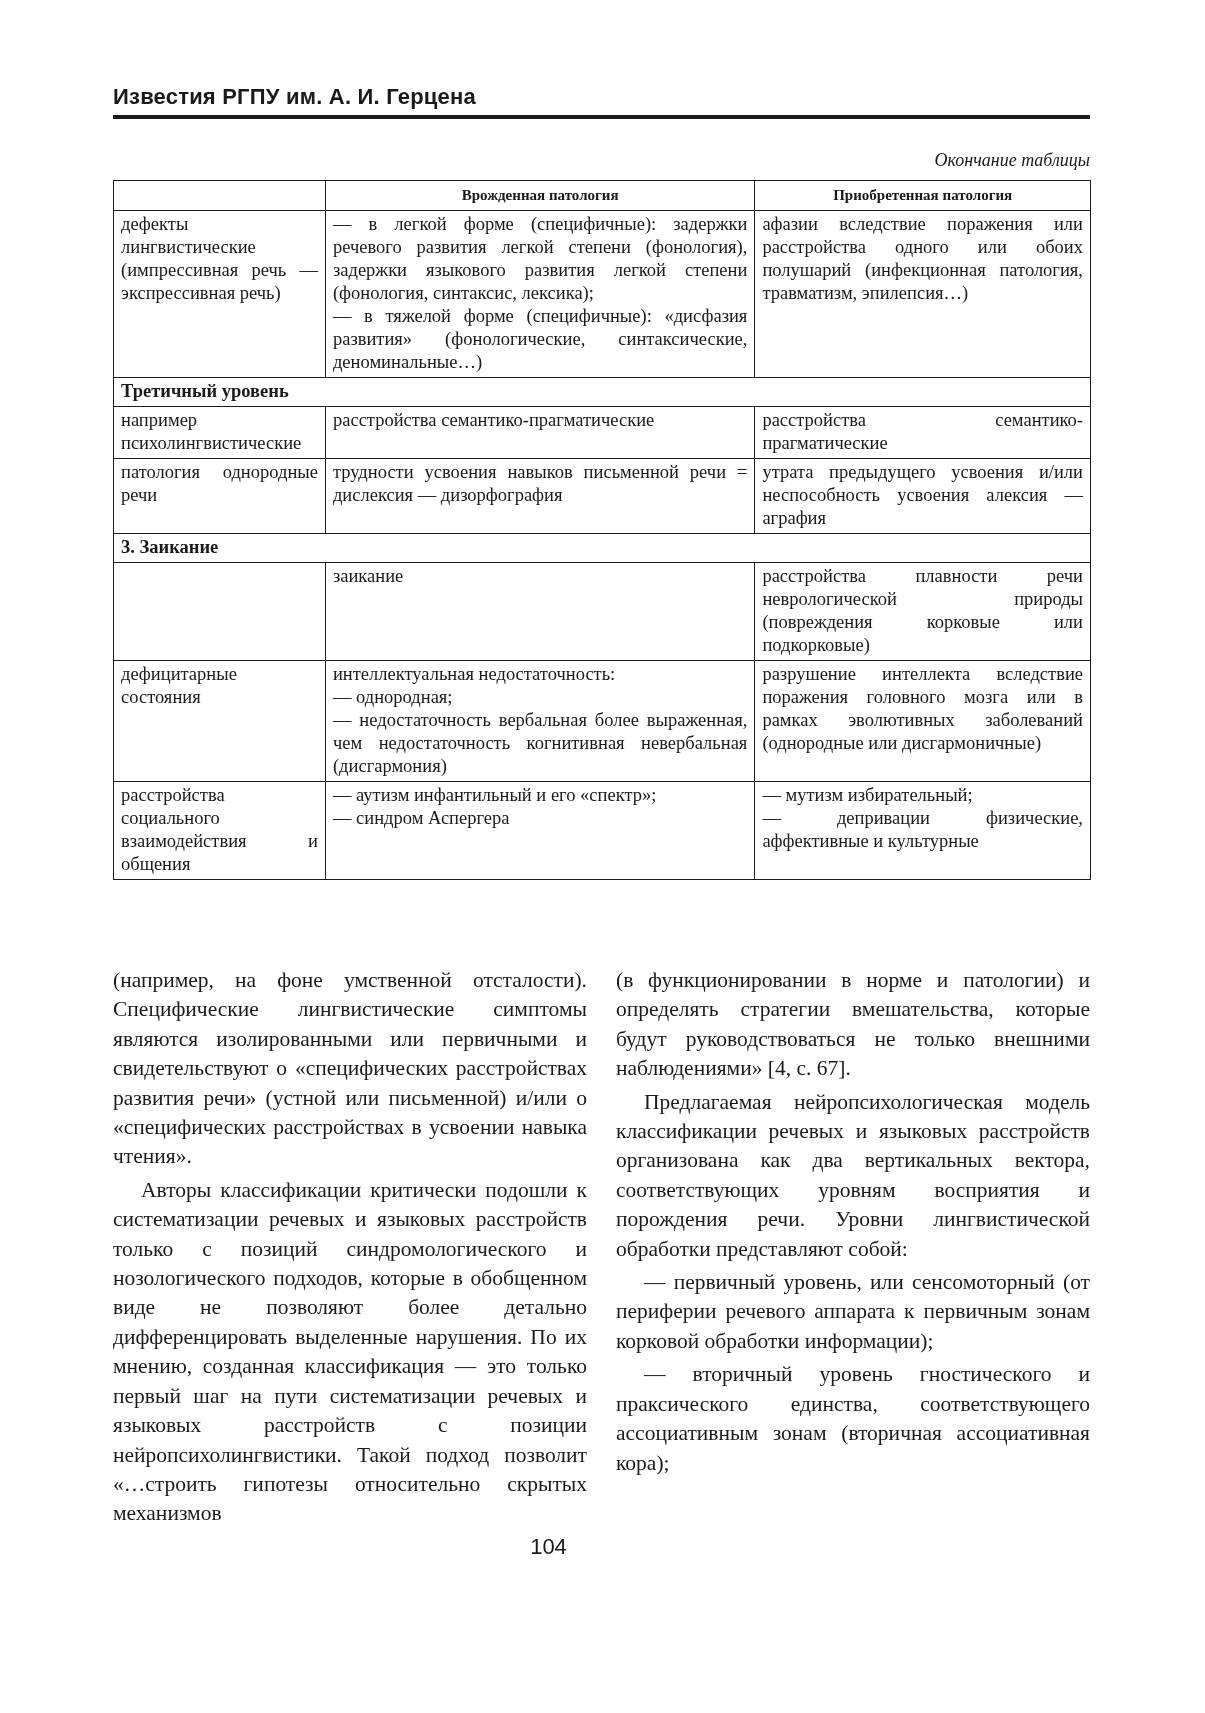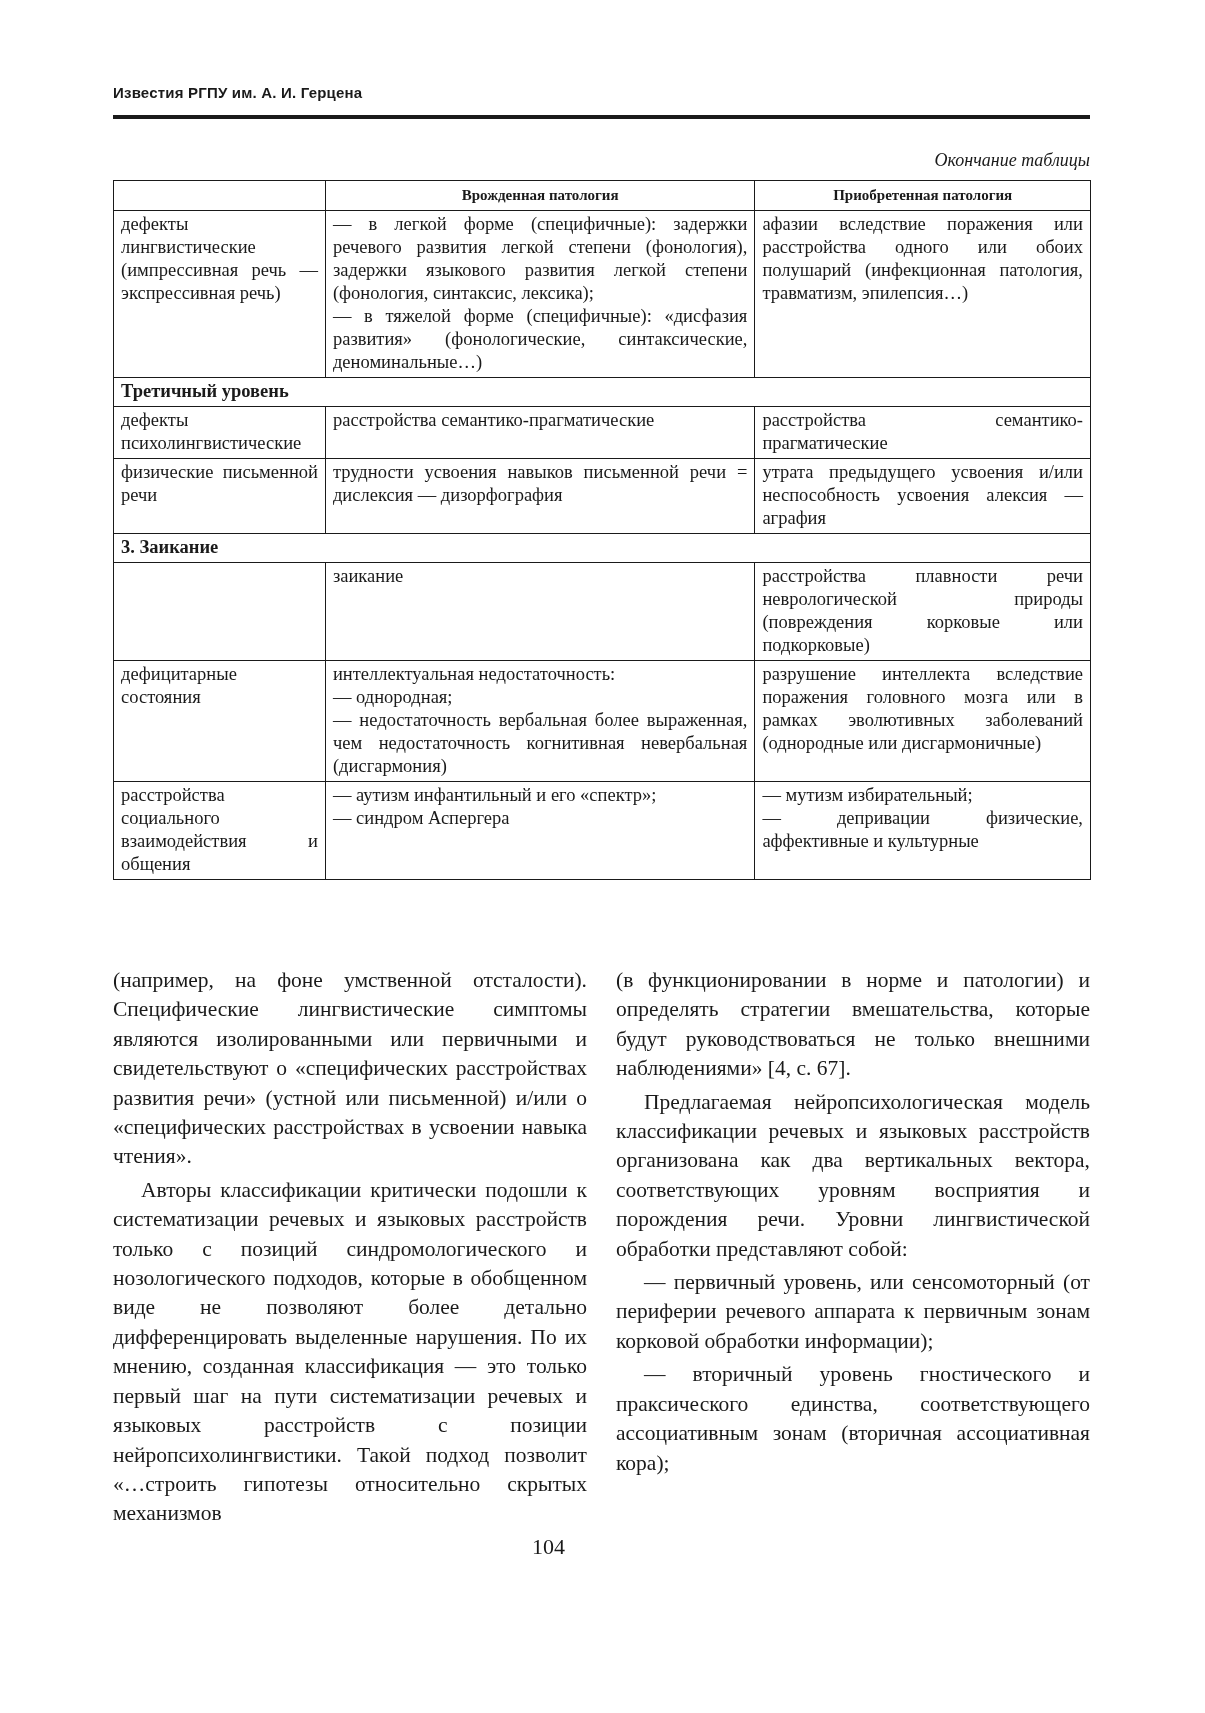--- a/index.html
+++ b/index.html
@@ -1,19 +1,19 @@
 <!DOCTYPE html>
 <html><head>
 <meta charset="utf-8">
 <style>
   html, body { margin: 0; padding: 0; background: #ffffff; }
   body { width: 1205px; height: 1713px; position: relative; overflow: hidden; color: #1a1a1a; }
   .header-title {
     position: absolute; left: 113px; top: 84px;
-    font-family: "Liberation Sans", sans-serif; font-weight: bold; font-size: 15px; letter-spacing: 0.2px;
+    font-family: "Liberation Sans", sans-serif; font-weight: bold; font-size: 22px; letter-spacing: 0.2px;
   }
   .header-rule { position: absolute; left: 113px; top: 115px; width: 977px; height: 4px; background: #1a1a1a; }
   .table-caption {
     position: absolute; right: 115px; top: 150px;
     font-family: "Liberation Serif", serif; font-style: italic; font-size: 18px;
   }
   table.tbl {
     position: absolute; left: 113px; top: 180px; width: 978px;
     border-collapse: collapse; font-family: "Liberation Serif", serif; font-size: 18.5px; line-height: 23px;
   }
@@ -29,21 +29,21 @@
   .body-cols {
     position: absolute; left: 113px; top: 958px; width: 977px;
     display: flex; justify-content: space-between;
     font-family: "Liberation Serif", serif; font-size: 21.5px; line-height: 29.4px; margin-top: 8px;
   }
   .col { width: 474px; text-align: justify; }
   .col p { margin: 0 0 4px 0; }
   .col p.indent { text-indent: 28px; }
   .page-number {
     position: absolute; left: 0; width: 1097px; top: 1534px; text-align: center;
-    font-family: Liberation Serif, serif; font-size: 22px;
+    font-family: Liberation Sans, sans-serif; font-size: 22px;
   }
 </style>
 </head>
 <body>
 
 <div class="header-title">Известия РГПУ им. А. И. Герцена</div>
 <div class="header-rule"></div>
 
 <div class="table-caption">Окончание таблицы</div>
 
@@ -68,30 +68,30 @@
           <span class="line">— в тяжелой форме (специфичные): «дисфазия развития» (фонологические, синтаксические, деноминальные…)</span>
         </td>
         <td class="just">
           <span class="line">афазии вследствие поражения или расстройства одного или обоих полушарий (инфекционная патология, травматизм, эпилепсия…)</span>
         </td>
       </tr>
       <tr>
         <td colspan="3" class="section">Третичный уровень</td>
       </tr>
       <tr>
-        <td class="just">дефекты психолингвистические</td>
+        <td class="just">например психолингвистические</td>
         <td class="just">
           <span class="line">расстройства семантико-прагматические</span>
         </td>
         <td class="just">
           <span class="line">расстройства семантико-прагматические</span>
         </td>
       </tr>
       <tr>
-        <td class="just">физические письменной речи</td>
+        <td class="just">патология однородные речи</td>
         <td class="just">
           <span class="line">трудности усвоения навыков письменной речи = дислексия — дизорфография</span>
         </td>
         <td class="just">
           <span class="line">утрата предыдущего усвоения и/или неспособность усвоения алексия — аграфия</span>
         </td>
       </tr>
       <tr>
         <td colspan="3" class="section center">3. Заикание</td>
       </tr>

